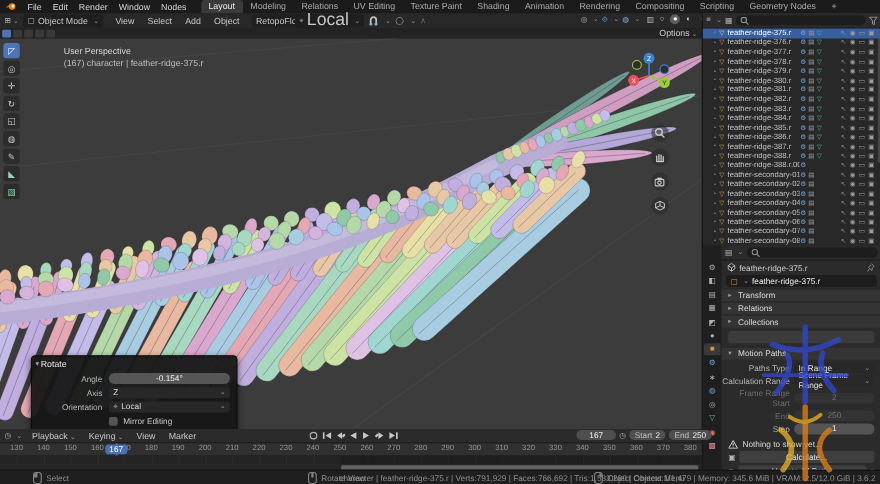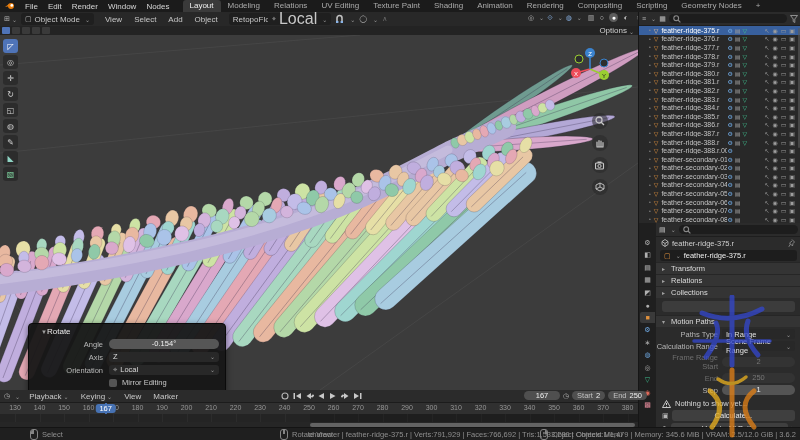--- a/index.html
+++ b/index.html
@@ -33,21 +33,21 @@
   
   #viewport{left:0;top:35px;width:638px;height:355px;background:#3c3c3c;}
   #vp-overlay{left:58px;top:6px;font-size:8px;color:#d9d9d9;line-height:11px;pointer-events:none;}
   #vp-overlay .sub{color:#bdbdbd;}
   #toolbar{left:3px;top:4px;display:flex;flex-direction:column;gap:2px;}
   .tool{width:15px;height:14px;background:#2c2c2c;border-radius:3px;display:flex;align-items:center;justify-content:center;font-size:8px;color:#cfcfcf;}
   .tool.active{background:#4f74b8;color:#fff;}
   #navgizmo{left:566px;top:10px;}
   .navbtn{position:absolute;left:592px;width:16px;height:16px;border-radius:50%;background:rgba(40,40,40,.55);display:flex;align-items:center;justify-content:center;}
   
-  #opanel{left:28px;top:288px;width:178px;background:rgba(22,22,22,.95);border:1px solid #0a0a0a;border-radius:4px;font-size:7.5px;padding:3px 6px 6px 12px;box-shadow:0 2px 6px rgba(0,0,0,.5);}
+  #opanel{left:28px;top:288px;width:178px;background:rgba(22,22,22,.95);border:1px solid #0a0a0a;border-radius:4px;font-size:7.5px;padding:3px 6px 6px 2px;box-shadow:0 2px 6px rgba(0,0,0,.5);}
   #opanel .hdr{color:#e8e8e8;font-size:8px;margin-bottom:3px;}
   .oprow{display:flex;align-items:center;margin-top:3px;}
   .oplabel{width:62px;text-align:right;margin-right:6px;color:#b9b9b9;}
   .opfield{flex:1;background:#565656;border-radius:6px;text-align:center;color:#f2f2f2;height:10px;line-height:10px;}
   .opdrop{flex:1;background:#282828;border-radius:3px;color:#dcdcdc;height:10px;line-height:10px;padding:0 4px;display:flex;align-items:center;}
   .opdrop .chev{margin-left:auto;}
   .opchk{width:8px;height:8px;background:#545454;border-radius:2px;margin:0 5px 0 68px;}
   
   #outliner{left:638px;top:12px;width:162px;height:211px;background:#282828;border-left:1px solid #161616;}
   #ol-header{height:13px;background:#2b2b2b;display:flex;align-items:center;gap:3px;padding:0 3px;border-bottom:1px solid #1e1e1e;font-size:8px;}
@@ -729,20 +729,24 @@
           <ellipse cx="0" cy="0" rx="3.9412598609924316" ry="5.6117377281188965" fill="#d9a8cc" stroke="rgba(30,25,45,0.25)" stroke-width="0.5"></ellipse>
         </g>
         <g transform="translate(542.6923076923077 72.92307692307692) rotate(-20)">
           <ellipse cx="0" cy="0" rx="4.615485668182373" ry="4.91826868057251" fill="#cde3a4" stroke="rgba(30,25,45,0.25)" stroke-width="0.5"></ellipse>
         </g>
         <g transform="translate(550 70) rotate(-20)">
           <ellipse cx="0" cy="0" rx="4.602505246177316" ry="5.349154472351074" fill="#c3bce8" stroke="rgba(30,25,45,0.25)" stroke-width="0.5"></ellipse>
         </g>
       </svg>
 
+    <div id="vp-overlay" class="abs">
+      <div>User Perspective</div>
+      <div class="sub">(167) character | feather-ridge-375.r</div>
+    </div>
 
     <div id="toolbar" class="abs">
         <div class="tool active">◸</div>
         <div class="tool">◎</div>
         <div class="tool">✛</div>
         <div class="tool">↻</div>
         <div class="tool">◱</div>
         <div class="tool">◍</div>
         <div class="tool">✎</div>
         <div class="tool" style="color: rgb(143, 212, 196);">◣</div>

